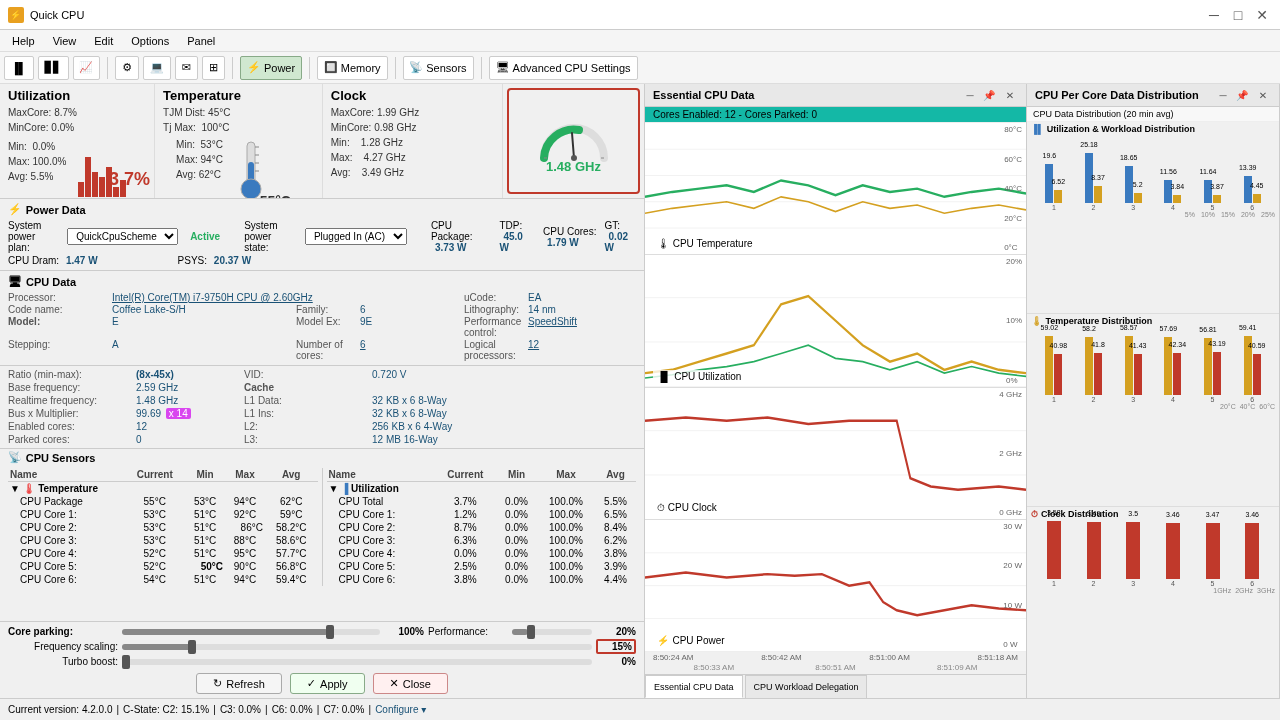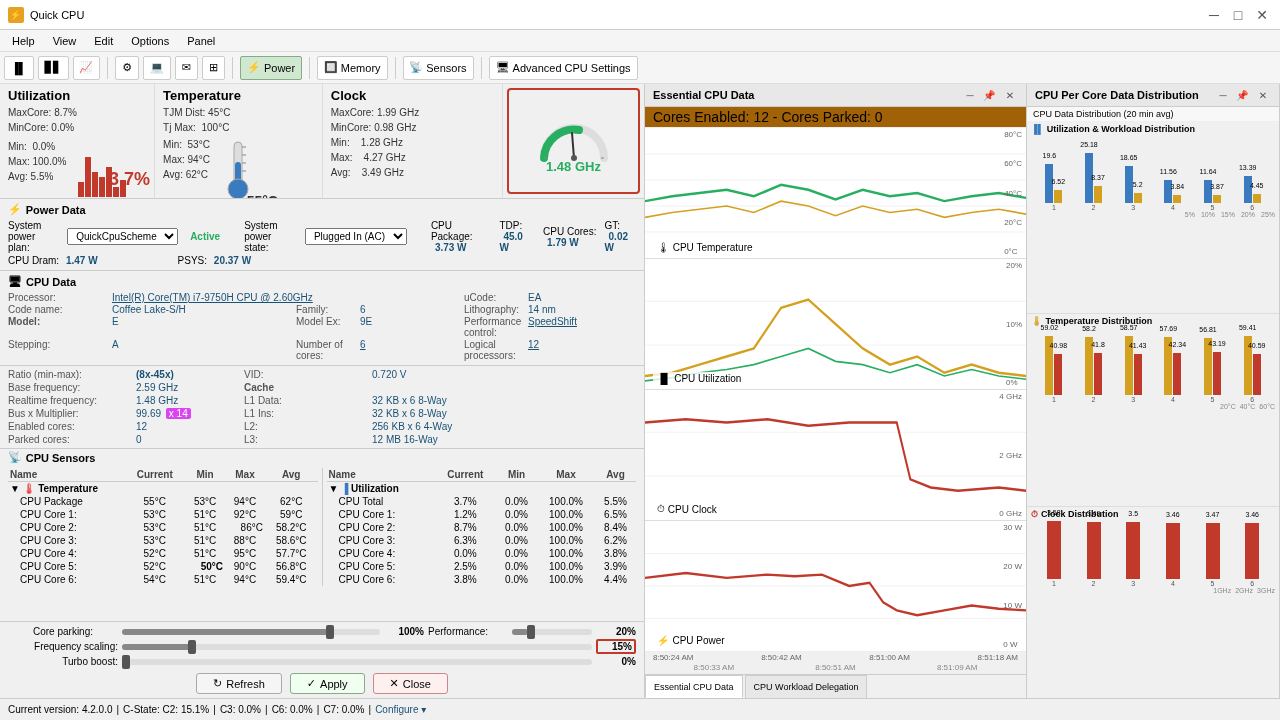--- a/index.html
+++ b/index.html
@@ -169,21 +169,21 @@
             <div style="width:6px;height:35%;background:#c0392b;"></div>
           </div>
         </div>
         <div class="stat-main-value" style="font-size:18px;right:4px;bottom:8px;">3.7%</div>
       </div>
 
       <div class="stat-panel" style="flex:1.2">
         <div class="stat-title">Temperature</div>
         <div class="stat-row">TJM Dist: <span>45°C</span></div>
         <div class="stat-row">Tj Max: &nbsp;<span>100°C</span></div>
-        <div style="display:flex;gap:0;margin-top:2px;">
+        <div style="display:flex;gap:0;margin-top:2px;margin-left:13px;">
           <div>
             <div class="stat-row">Min: &nbsp;<span>53°C</span></div>
             <div class="stat-row">Max: <span>94°C</span></div>
             <div class="stat-row">Avg: <span>62°C</span></div>
           </div>
 
           <div style="position:relative;width:40px;height:70px;margin-left:8px;">
             <svg width="40" height="70" viewBox="0 0 40 70">
 
               <rect x="16" y="5" width="8" height="42" rx="4" fill="#ddd" stroke="#aaa" stroke-width="1"></rect>
@@ -505,21 +505,21 @@
               </tbody>
           </table>
         </div>
       </div>
     </div>
 
     <div id="bottom-controls" style="padding:4px 8px;border-top:1px solid #ccc;font-size:10px;">
       <div style="display:flex;gap:8px;align-items:center;">
         <div style="display:flex;flex-direction:column;gap:2px;flex:1;">
           <div style="display:flex;align-items:center;gap:4px;">
-            <span style="min-width:110px;text-align:center;">Core parking:</span>
+            <span style="min-width:110px;text-align:left;font-weight:bold;">Core parking:</span>
             <div style="flex:1;position:relative;height:6px;background:#ddd;border-radius:3px;">
               <div style="width:80%;height:100%;background:#888;border-radius:3px;"></div>
               <div style="position:absolute;top:-4px;left:79%;width:8px;height:14px;background:#555;border-radius:2px;cursor:pointer;"></div>
             </div>
             <span style="min-width:40px;font-weight:bold;text-align:right;">100%</span>
             <span style="min-width:80px;">Performance:</span>
             <div style="width:80px;position:relative;height:6px;background:#ddd;border-radius:3px;">
               <div style="width:20%;height:100%;background:#888;border-radius:3px;"></div>
               <div style="position:absolute;top:-4px;left:19%;width:8px;height:14px;background:#555;border-radius:2px;cursor:pointer;"></div>
             </div>
@@ -570,21 +570,21 @@
 
         <div style="flex:1;display:flex;flex-direction:column;border-right:1px solid #ccc;">
           <div class="panel-header">
             <span>Essential CPU Data</span>
             <div class="panel-header-controls">
               <button class="panel-ctrl-btn">─</button>
               <button class="panel-ctrl-btn">📌</button>
               <button class="panel-ctrl-btn">✕</button>
             </div>
           </div>
-          <div style="font-size:14px;padding:2px 8px;background:#a16207;border-bottom:1px solid #eee;">Cores Enabled: 12 - Cores Parked: 0</div>
+          <div style="font-size:10px;padding:2px 8px;background:#14b8a6;border-bottom:1px solid #eee;">Cores Enabled: 12 - Cores Parked: 0</div>
 
           <div style="flex:1;border-bottom:1px solid #ddd;position:relative;min-height:80px;">
             <svg width="100%" height="100%" viewBox="0 0 280 80" preserveAspectRatio="none" style="position:absolute;top:0;left:0;">
               <rect width="280" height="80" fill="#fff"></rect>
 
               <line x1="0" y1="16" x2="280" y2="16" stroke="#eee" stroke-width="0.5"></line>
               <line x1="0" y1="32" x2="280" y2="32" stroke="#eee" stroke-width="0.5"></line>
               <line x1="0" y1="48" x2="280" y2="48" stroke="#eee" stroke-width="0.5"></line>
               <line x1="0" y1="64" x2="280" y2="64" stroke="#eee" stroke-width="0.5"></line>
 

